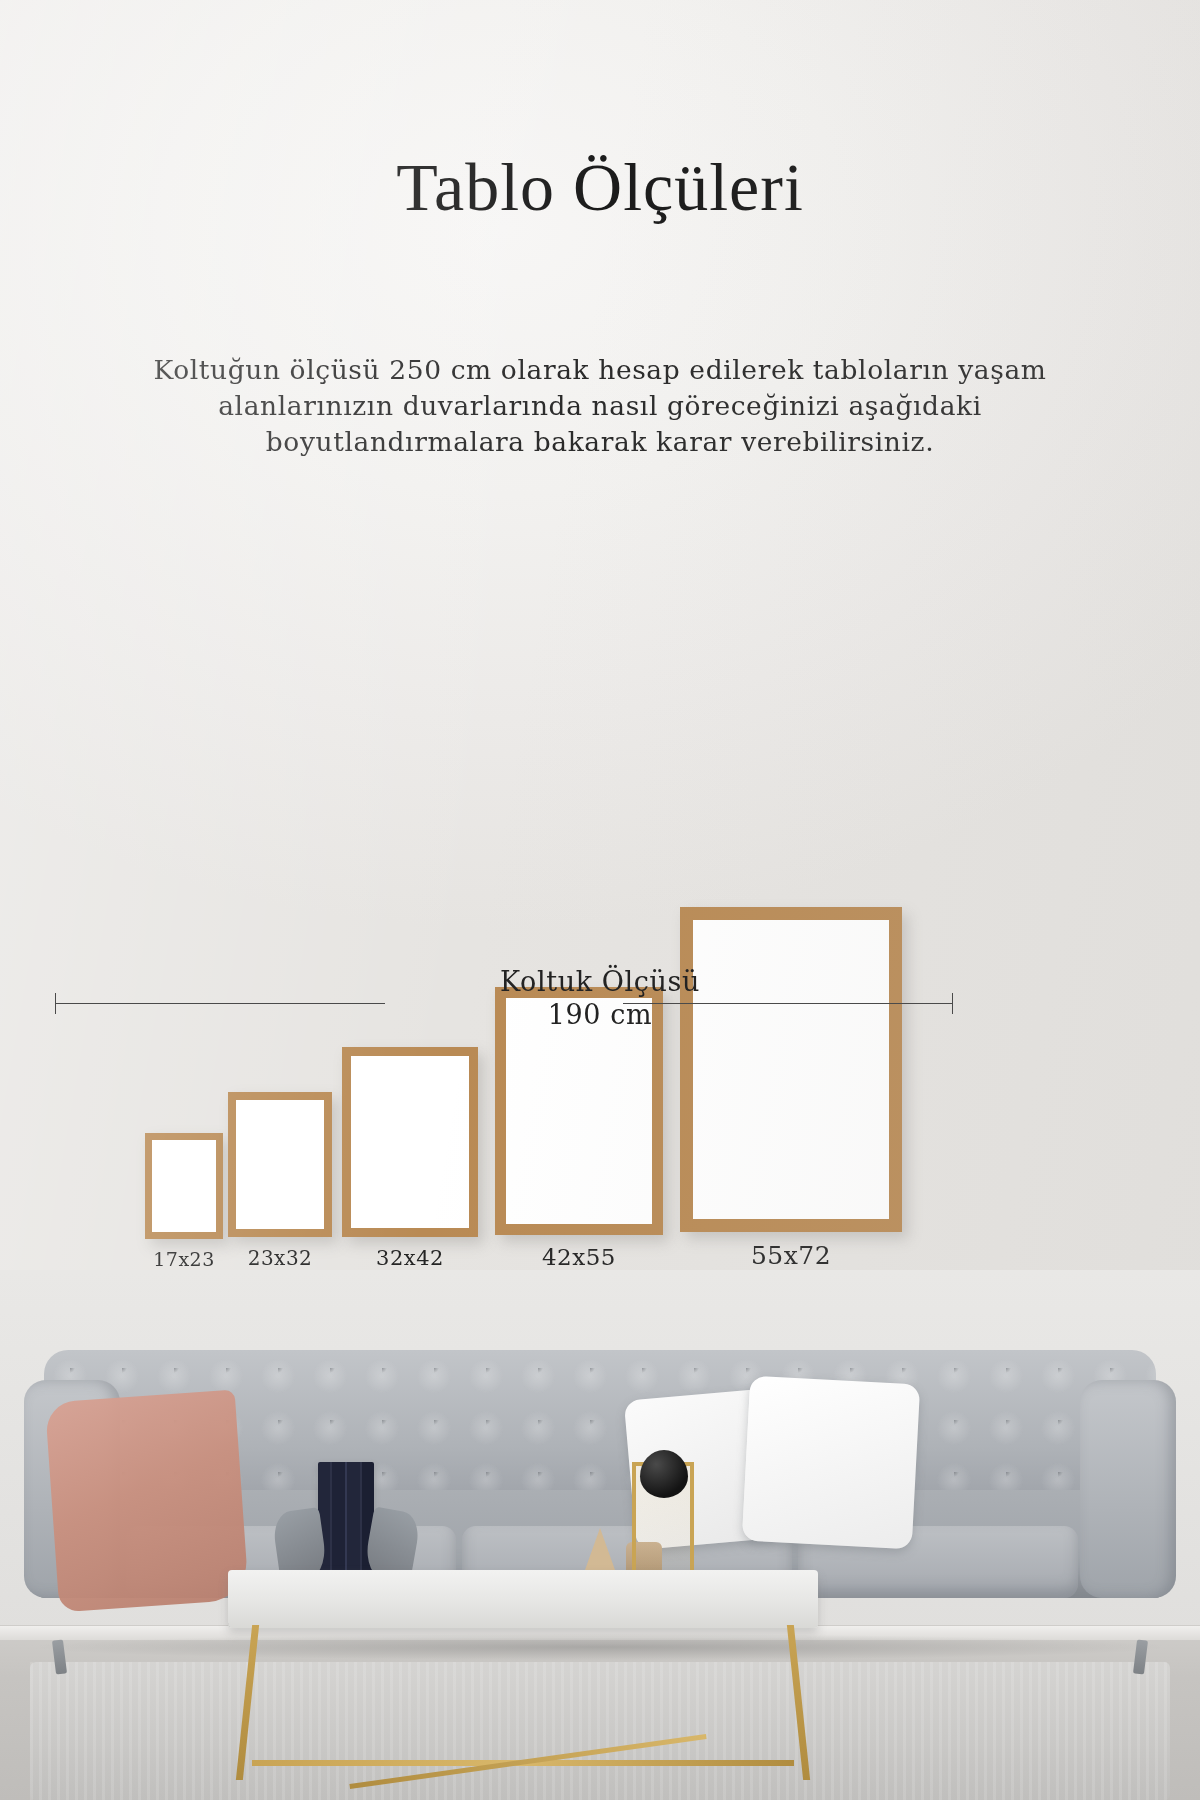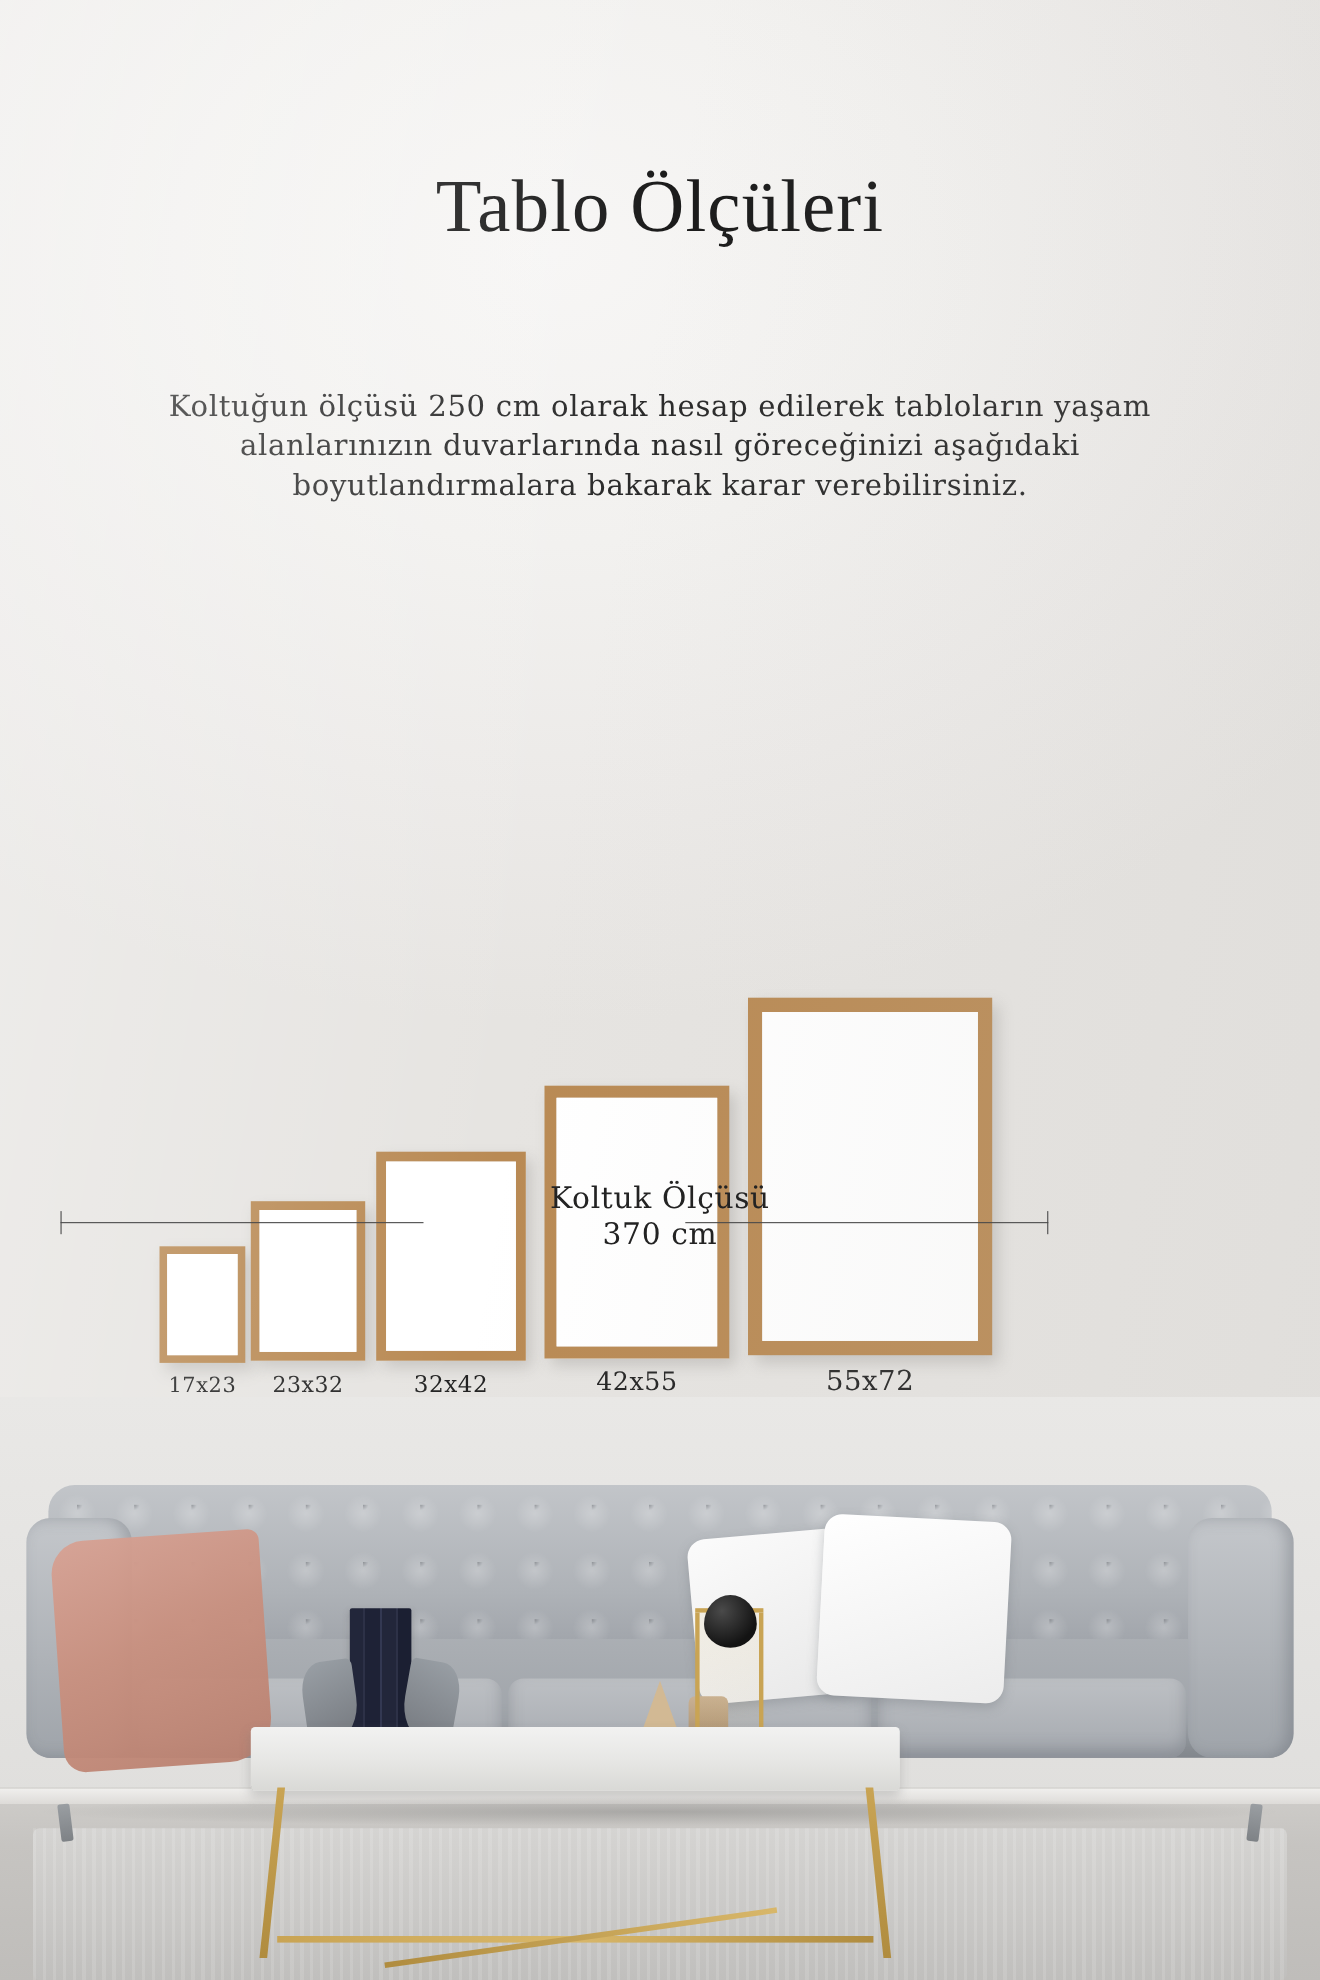--- a/index.html
+++ b/index.html
@@ -106,21 +106,21 @@
     position: absolute;
     left: -100%; top: -100%; right: -100%; bottom: -100%;
     background:
       repeating-linear-gradient(91deg, rgba(255,255,255,.18) 0 2px, rgba(130,90,48,.16) 2px 5px);
     z-index: -1;
   }
 
   
   #measure {
     position: absolute;
-    left: 0; top: 1068px; width: 1008px; height: 70px;
+    left: 0; top: 960px; width: 1008px; height: 70px;
   }
   #measure .line {
     position: absolute;
     top: 43px;
     height: 1px;
     background: #4a4a4a;
   }
   #measure .line.left  { left: 55px;  width: 330px; }
   #measure .line.right { right: 55px; width: 330px; }
   #measure .cap {
@@ -373,21 +373,21 @@
   </div>
 </div>
 
 <div id="measure">
   <div class="line left"></div>
   <div class="line right"></div>
   <div class="cap l"></div>
   <div class="cap r"></div>
   <div class="mtext">
     <span>Koltuk Ölçüsü</span><br>
-    <span>370 cm</span>
+    <span>190 cm</span>
   </div>
 </div>
 
 <div id="room">
   <div id="floor"></div>
   <div id="baseboard"></div>
   <div id="rug"></div>
   <div class="sofa-shadow"></div>
 
   <div id="sofa">

